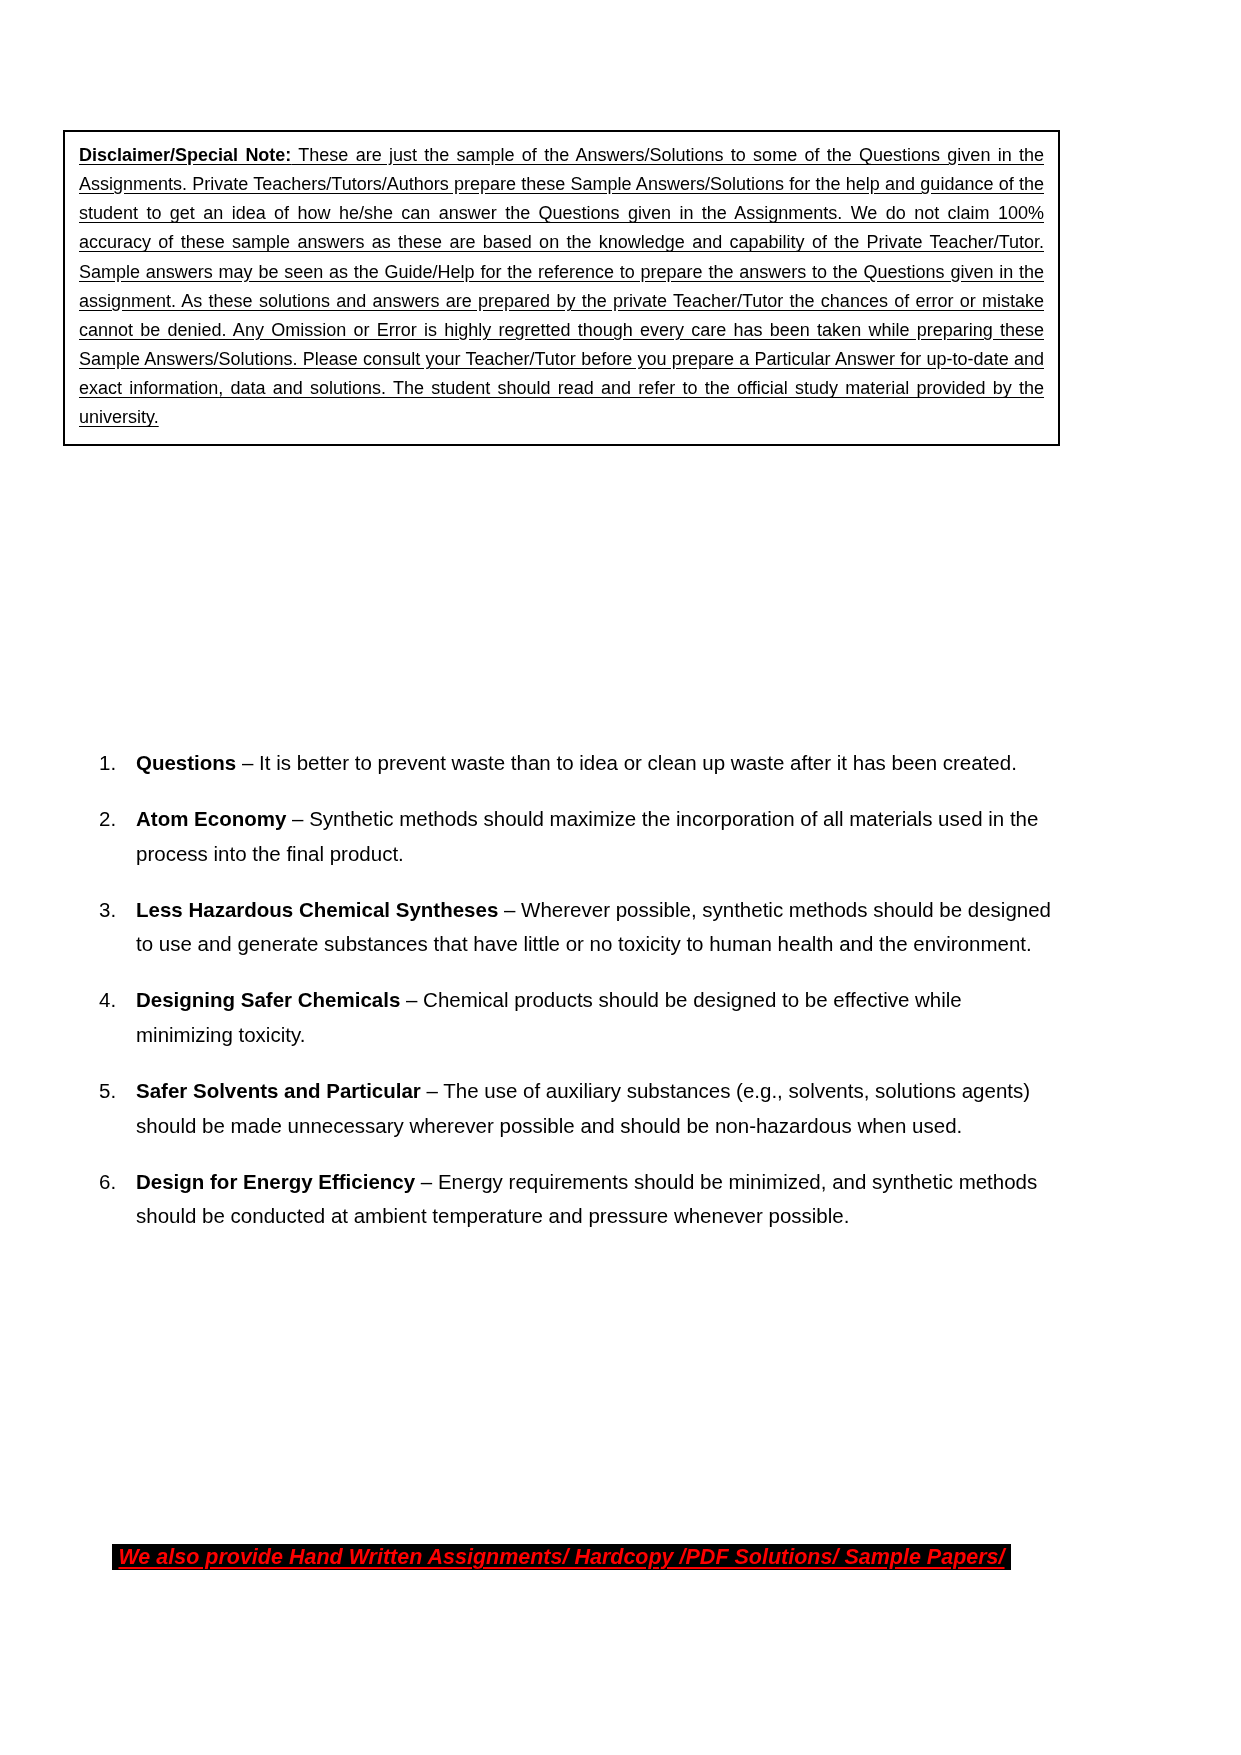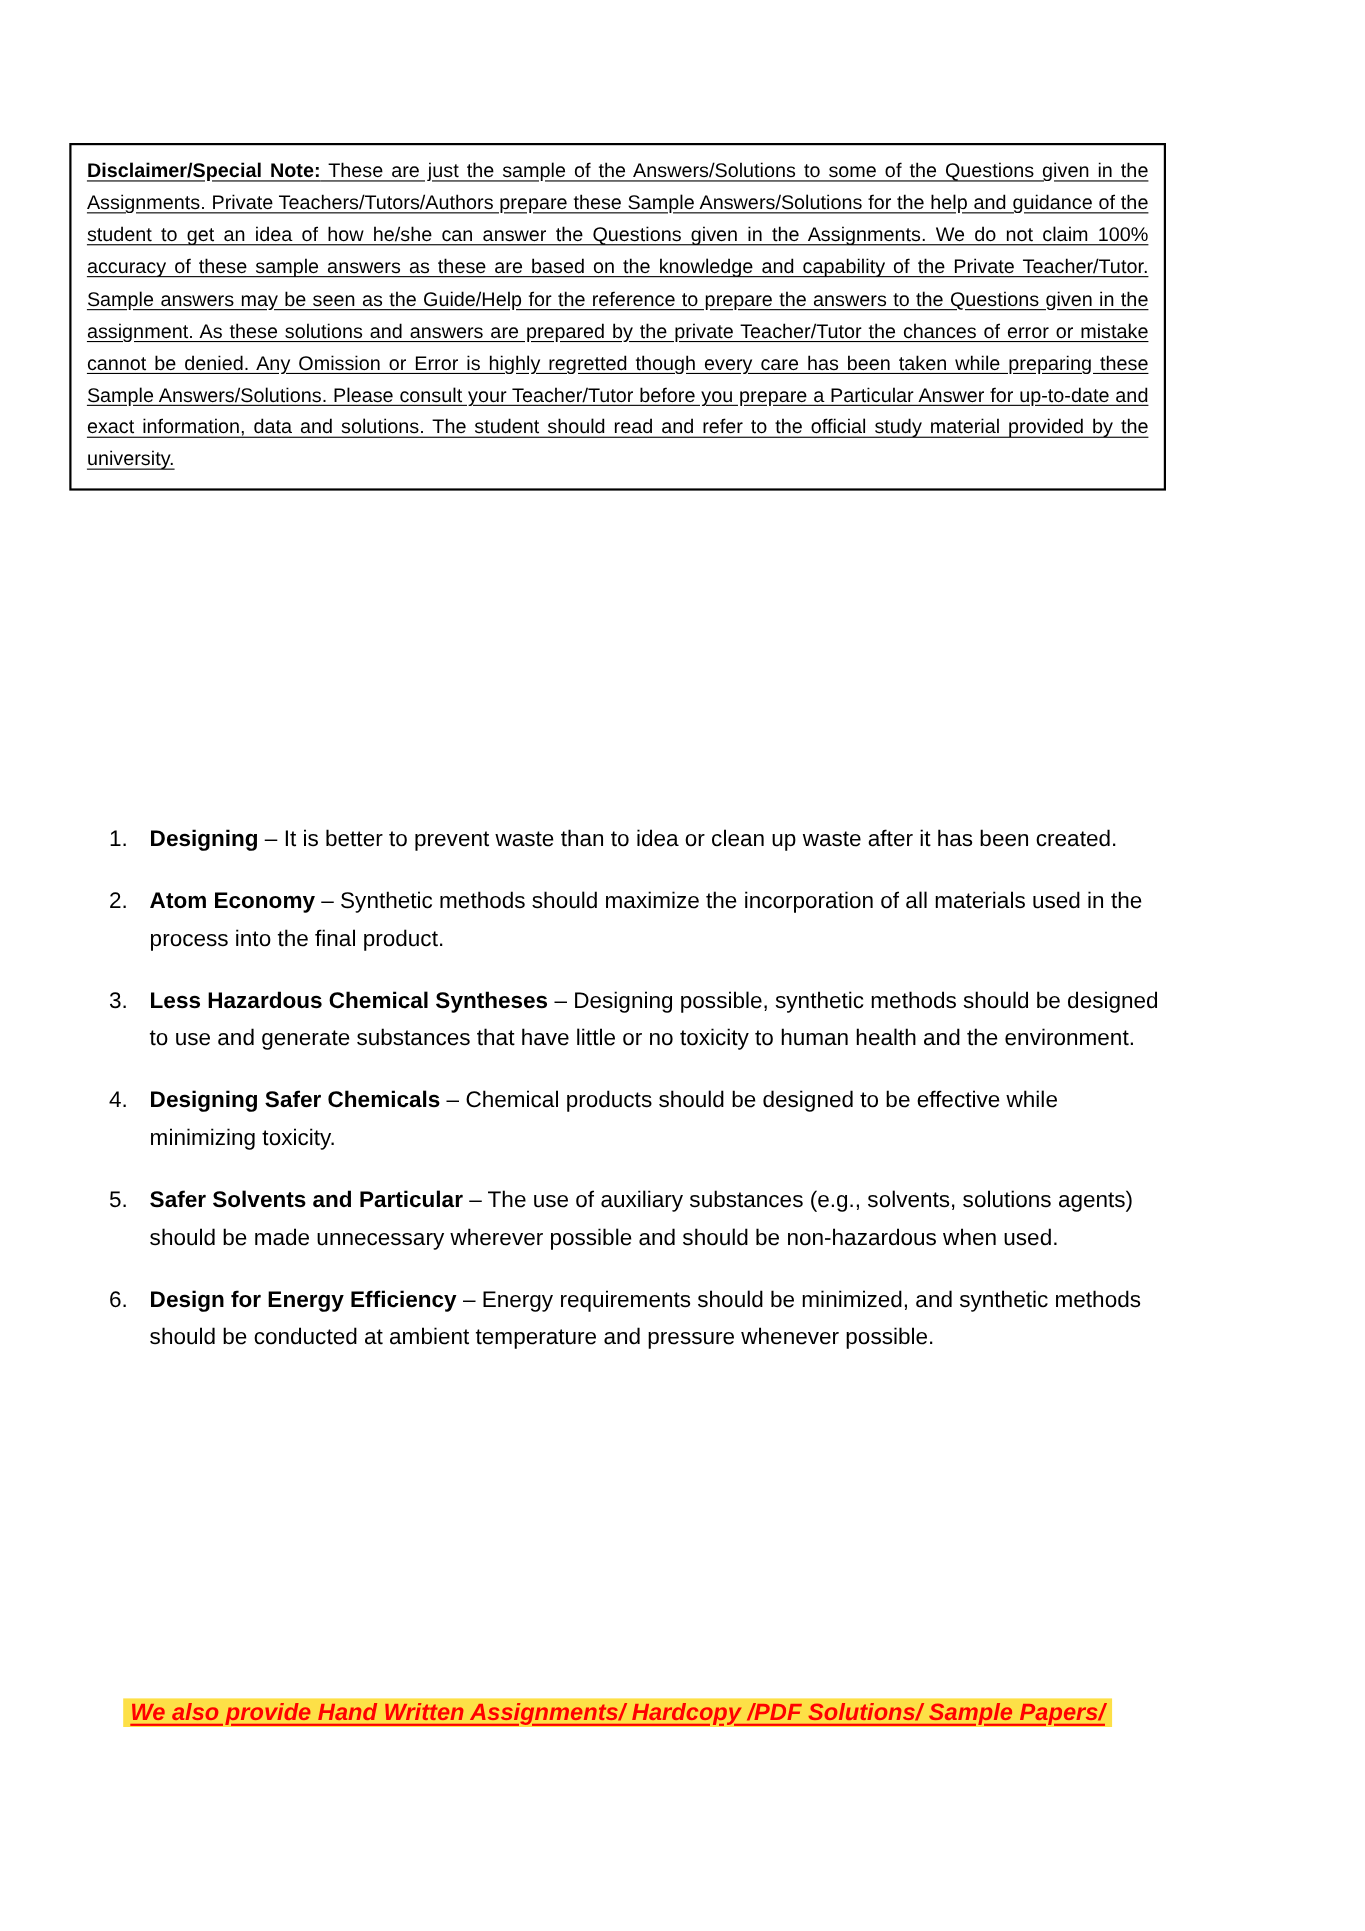--- a/index.html
+++ b/index.html
@@ -79,50 +79,50 @@
     left: 63px;
     top: 1540px;
     width: 997px;
     text-align: center;
     font-size: 21.5px;
     font-weight: 700;
     font-style: italic;
     line-height: 1.65;
   }
   .footer-line {
-    background: #fde047;
+    background: #000000;
     color: #ff0000;
     text-decoration: underline;
     text-underline-offset: 3px;
     padding: 1px 6px;
   }
 </style>
 </head>
 <body>
 
 <div class="page">
 
   <div class="disclaimer-box">
     <p class="disclaimer-text"><span class="disclaimer-label">Disclaimer/Special Note:</span><span> These are just the sample of the Answers/Solutions to some of the Questions given in the Assignments. Private Teachers/Tutors/Authors prepare these Sample Answers/Solutions for the help and guidance of the student to get an idea of how he/she can answer the Questions given in the Assignments. We do not claim 100% accuracy of these sample answers as these are based on the knowledge and capability of the Private Teacher/Tutor. Sample answers may be seen as the Guide/Help for the reference to prepare the answers to the Questions given in the assignment. As these solutions and answers are prepared by the private Teacher/Tutor the chances of error or mistake cannot be denied. Any Omission or Error is highly regretted though every care has been taken while preparing these Sample Answers/Solutions. Please consult your Teacher/Tutor before you prepare a Particular Answer for up-to-date and exact information, data and solutions. The student should read and refer to the official study material provided by the university.</span></p>
   </div>
 
 
 
   <ol class="answer-list">
     <li class="answer-item">
       <span class="item-num">1.</span>
-      <span class="item-text"><span class="item-term">Designing</span><span> – It is better to prevent waste than to idea or clean up waste after it has been created.</span></span>
+      <span class="item-text"><span class="item-term">Questions</span><span> – It is better to prevent waste than to idea or clean up waste after it has been created.</span></span>
     </li>
     <li class="answer-item">
       <span class="item-num">2.</span>
       <span class="item-text"><span class="item-term">Atom Economy</span><span> – Synthetic methods should maximize the incorporation of all materials used in the process into the final product.</span></span>
     </li>
     <li class="answer-item">
       <span class="item-num">3.</span>
-      <span class="item-text"><span class="item-term">Less Hazardous Chemical Syntheses</span><span> – Designing possible, synthetic methods should be designed to use and generate substances that have little or no toxicity to human health and the environment.</span></span>
+      <span class="item-text"><span class="item-term">Less Hazardous Chemical Syntheses</span><span> – Wherever possible, synthetic methods should be designed to use and generate substances that have little or no toxicity to human health and the environment.</span></span>
     </li>
     <li class="answer-item">
       <span class="item-num">4.</span>
       <span class="item-text"><span class="item-term">Designing Safer Chemicals</span><span> – Chemical products should be designed to be effective while minimizing toxicity.</span></span>
     </li>
     <li class="answer-item">
       <span class="item-num">5.</span>
       <span class="item-text"><span class="item-term">Safer Solvents and Particular</span><span> – The use of auxiliary substances (e.g., solvents, solutions agents) should be made unnecessary wherever possible and should be non-hazardous when used.</span></span>
     </li>
     <li class="answer-item">

